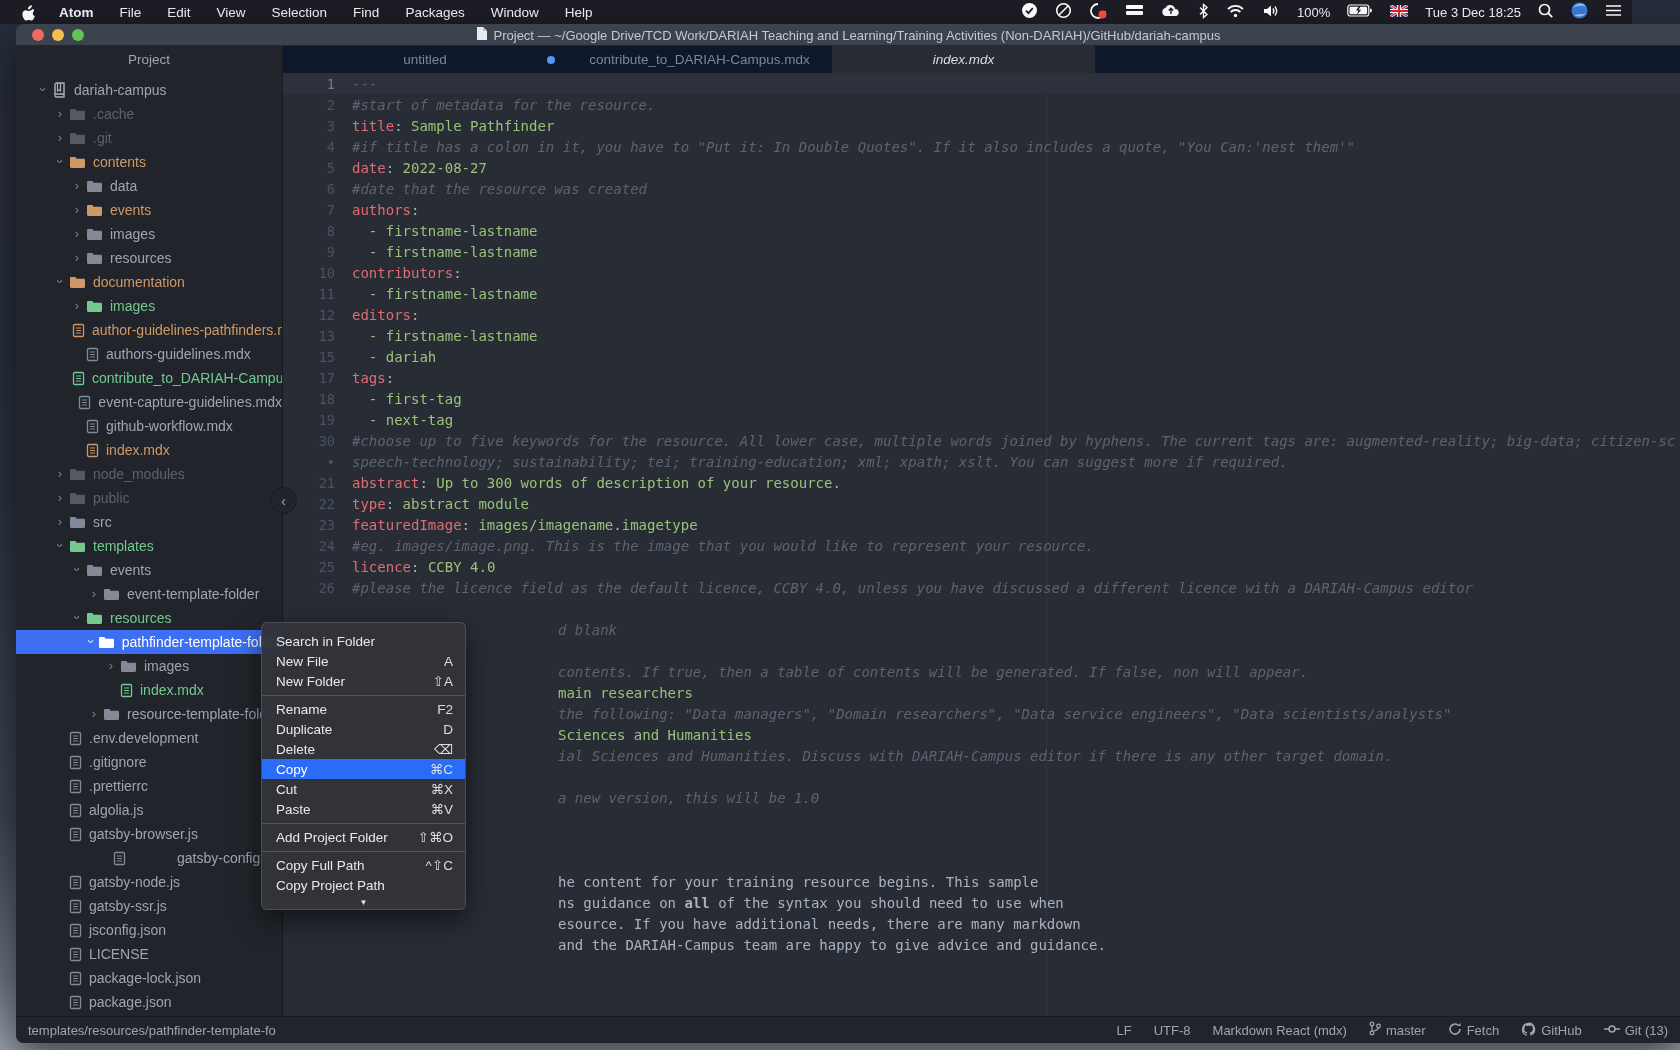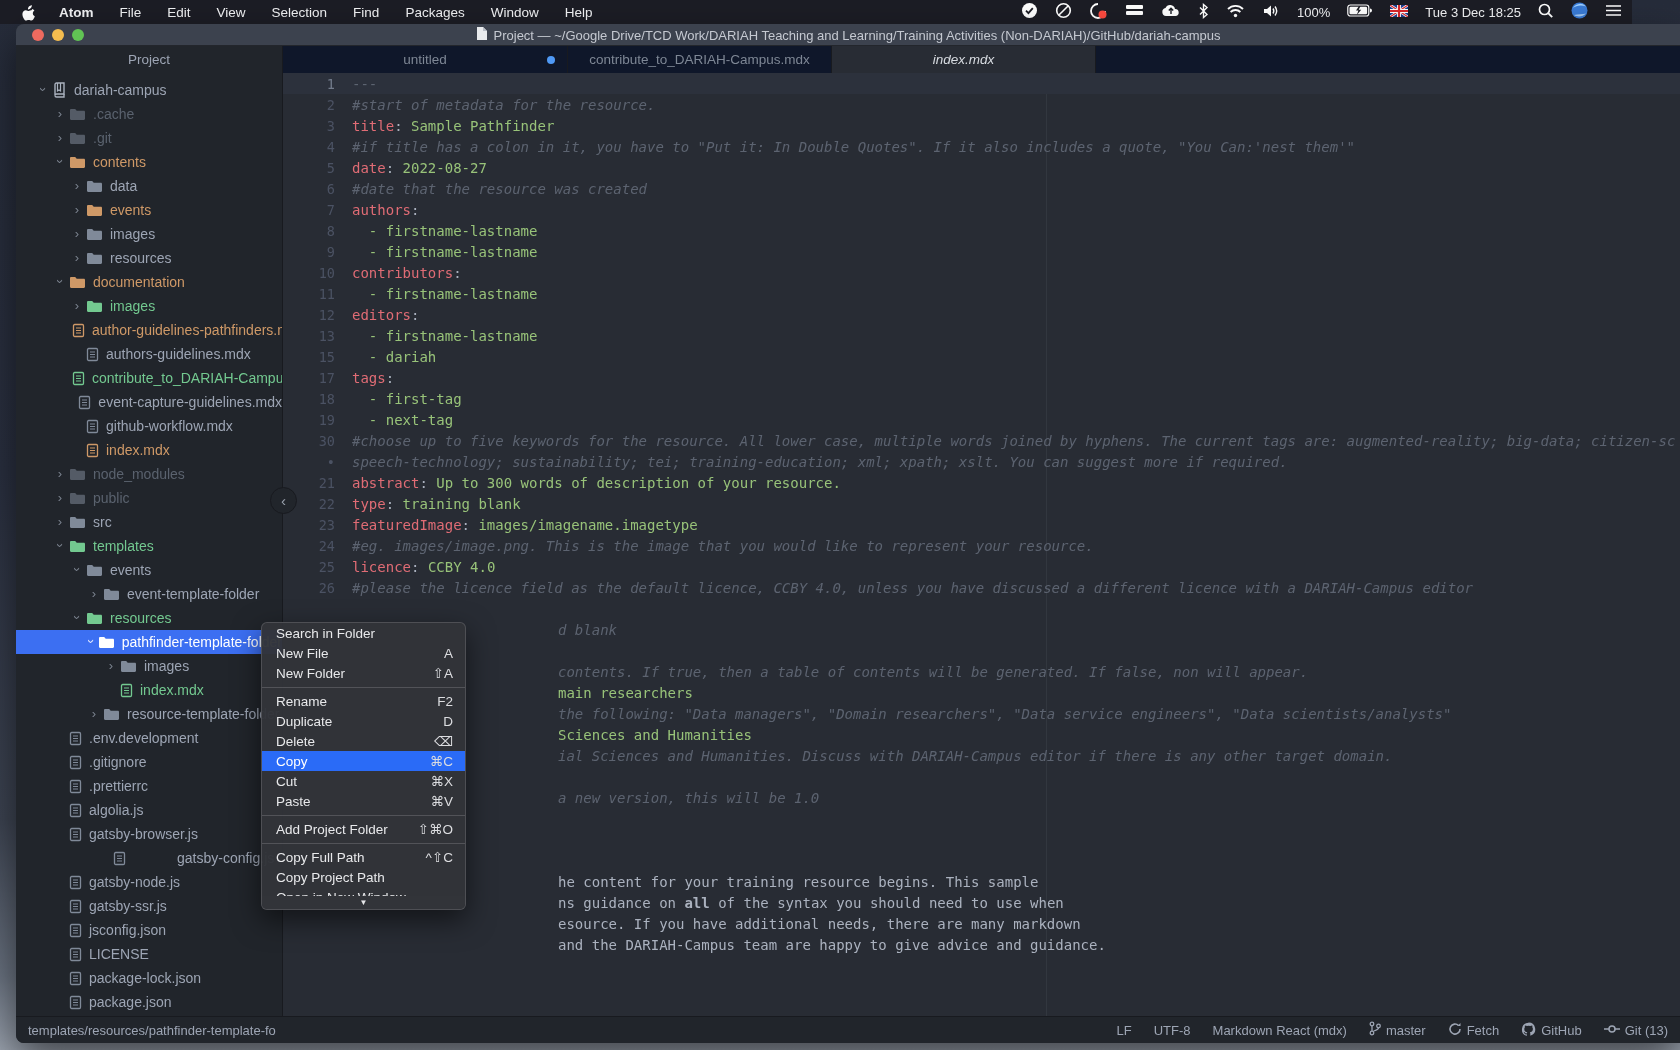--- a/index.html
+++ b/index.html
@@ -75,21 +75,21 @@
   #statusbar { position:absolute; left:0; right:0; bottom:0; height:27px; background:#21252b;
     border-top:1px solid #181a1f; color:#9da5b4; font-size:13px; }
   #statusleft { position:absolute; left:12px; top:0; height:26px; display:flex; align-items:center;
     max-width:250px; overflow:hidden; white-space:nowrap; }
   #statusright { position:absolute; right:12px; top:0; height:26px; display:flex; align-items:center; gap:22px; }
   .stitem { display:flex; align-items:center; gap:5px; white-space:nowrap; }
 
   
   #ctxmenu { position:absolute; left:261px; top:622px; width:205px; height:288px; z-index:20;
     background:rgba(50,52,57,0.97); border:1px solid rgba(255,255,255,0.14); border-radius:6px;
-    box-shadow:0 10px 28px rgba(0,0,0,0.55); overflow:hidden; padding-top:0;
+    box-shadow:0 10px 28px rgba(0,0,0,0.55); overflow:hidden; padding-top:8px;
     font-size:13.5px; color:#e8e9eb; }
   .cmitem { height:20px; display:flex; align-items:center; justify-content:space-between; padding:0 12px 0 14px; }
   .cmitem .sc2 { color:#dcdde0; font-family:"Liberation Sans","DejaVu Sans",sans-serif; }
   .cmitem.hl { background:#2a6bf7; color:#ffffff; }
   .cmsep { height:1px; background:rgba(255,255,255,0.16); margin:3.5px 0; }
   #cmscroll { position:absolute; left:0; right:0; bottom:0; height:13px; background:rgba(50,52,57,1);
     display:flex; align-items:center; justify-content:center; color:#e6e7e9; font-size:8px; }
 </style>
 </head>
 <body>
@@ -617,21 +617,21 @@
           <div class="erow"><span class="gut">11</span><span class="code"><span class="sv">  - firstname-lastname</span></span></div>
           <div class="erow"><span class="gut">12</span><span class="code"><span class="sk">editors</span><span class="sp">:</span></span></div>
           <div class="erow"><span class="gut">13</span><span class="code"><span class="sv">  - firstname-lastname</span></span></div>
           <div class="erow"><span class="gut">15</span><span class="code"><span class="sv">  - dariah</span></span></div>
           <div class="erow"><span class="gut">17</span><span class="code"><span class="sk">tags</span><span class="sp">:</span></span></div>
           <div class="erow"><span class="gut">18</span><span class="code"><span class="sv">  - first-tag</span></span></div>
           <div class="erow"><span class="gut">19</span><span class="code"><span class="sv">  - next-tag</span></span></div>
           <div class="erow"><span class="gut">30</span><span class="code"><span class="sc">#choose up to five keywords for the resource. All lower case, multiple words joined by hyphens. The current tags are: augmented-reality; big-data; citizen-sc</span></span></div>
           <div class="erow"><span class="gut">•</span><span class="code"><span class="sc">speech-technology; sustainability; tei; training-education; xml; xpath; xslt. You can suggest more if required.</span></span></div>
           <div class="erow"><span class="gut">21</span><span class="code"><span class="sk">abstract</span><span class="sp">: </span><span class="sv">Up to 300 words of description of your resource.</span></span></div>
-          <div class="erow"><span class="gut">22</span><span class="code"><span class="sk">type</span><span class="sp">: </span><span class="sv">training blank</span></span></div>
+          <div class="erow"><span class="gut">22</span><span class="code"><span class="sk">type</span><span class="sp">: </span><span class="sv">abstract module</span></span></div>
           <div class="erow"><span class="gut">23</span><span class="code"><span class="sk">featuredImage</span><span class="sp">: </span><span class="sv">images/imagename.imagetype</span></span></div>
           <div class="erow"><span class="gut">24</span><span class="code"><span class="sc">#eg. images/image.png. This is the image that you would like to represent your resource.</span></span></div>
           <div class="erow"><span class="gut">25</span><span class="code"><span class="sk">licence</span><span class="sp">: </span><span class="sv">CCBY 4.0</span></span></div>
           <div class="erow"><span class="gut">26</span><span class="code"><span class="sc">#please the licence field as the default licence, CCBY 4.0, unless you have discussed a different licence with a DARIAH-Campus editor</span></span></div>
           <div class="erow"><span class="gut"></span><span class="code"></span></div>
           <div class="erow"><span class="gut"></span><span class="code frag"><span class="sc">d blank</span></span></div>
           <div class="erow"><span class="gut"></span><span class="code frag"></span></div>
           <div class="erow"><span class="gut"></span><span class="code frag"><span class="sc">contents. If true, then a table of contents will be generated. If false, non will appear.</span></span></div>
           <div class="erow"><span class="gut"></span><span class="code frag"><span class="sv">main researchers</span></span></div>
           <div class="erow"><span class="gut"></span><span class="code frag"><span class="sc">the following: "Data managers", "Domain researchers", "Data service engineers", "Data scientists/analysts"</span></span></div>

